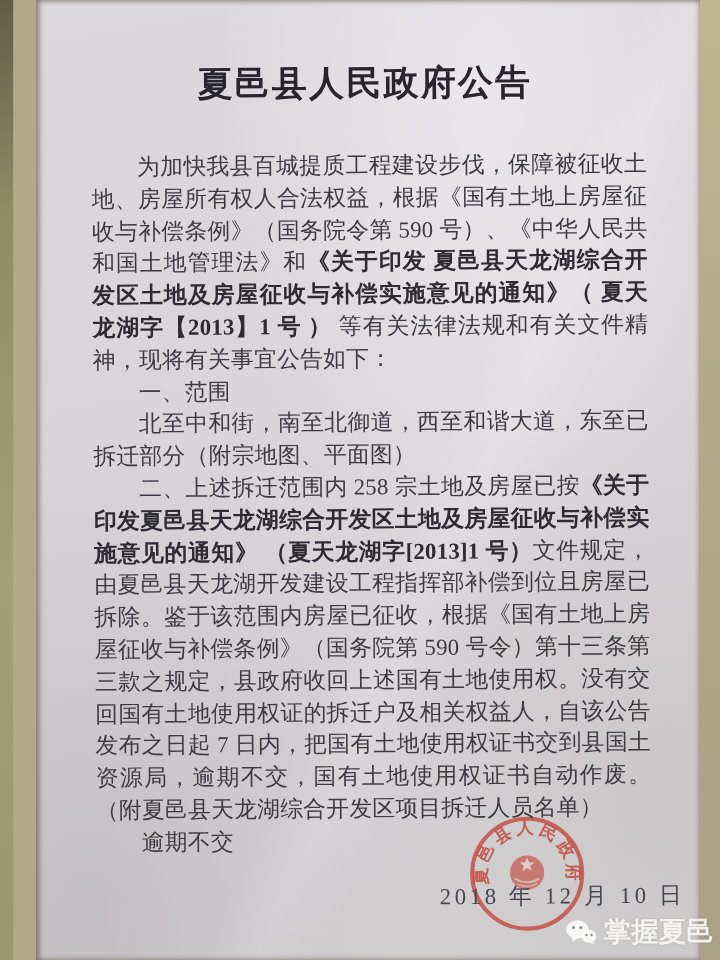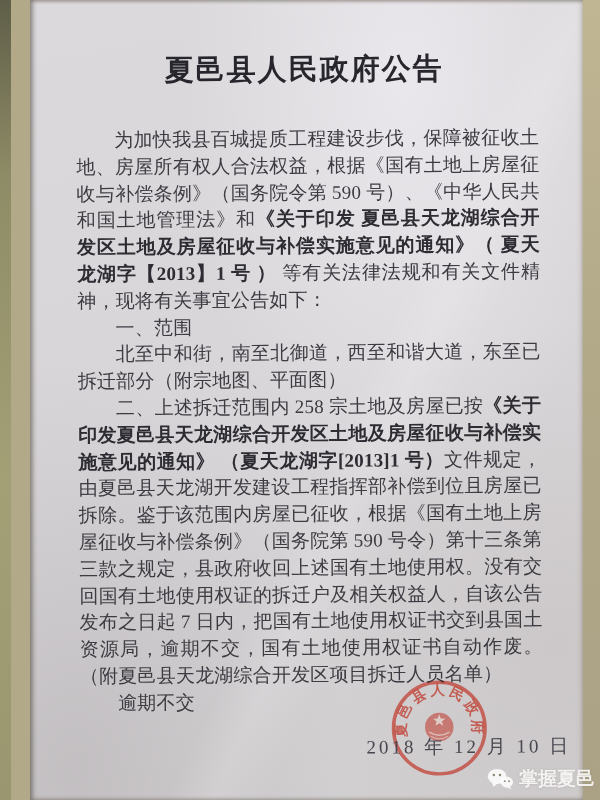--- a/index.html
+++ b/index.html
@@ -44,21 +44,21 @@
     mix-blend-mode:multiply;opacity:.95;
   }
   .doc-date{
     position:absolute;left:334px;top:735px;
     font-size:19px;letter-spacing:3px;color:#49464f;
   }
   .watermark{
     position:absolute;right:5px;bottom:8px;
     display:flex;align-items:center;gap:6px;
     font-family:"Liberation Sans","DejaVu Sans",sans-serif;
-    font-size:19px;font-weight:700;color:rgba(255,255,255,.85);
+    font-size:23px;font-weight:700;color:rgba(255,255,255,.85);
     text-shadow:0 0 2px rgba(120,110,90,.35);
   }
 </style>
 </head>
 <body>
 
 <div class="photo">
   <div class="table-left"></div>
   <div class="table-right"></div>
 

